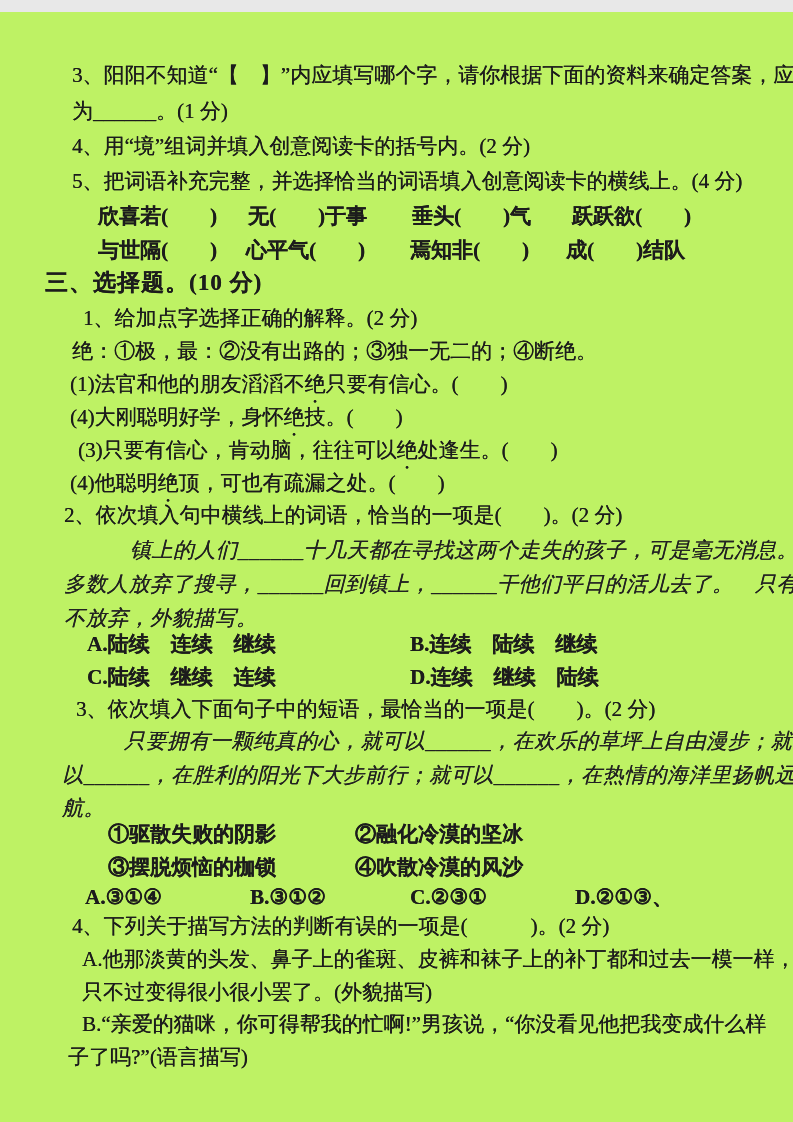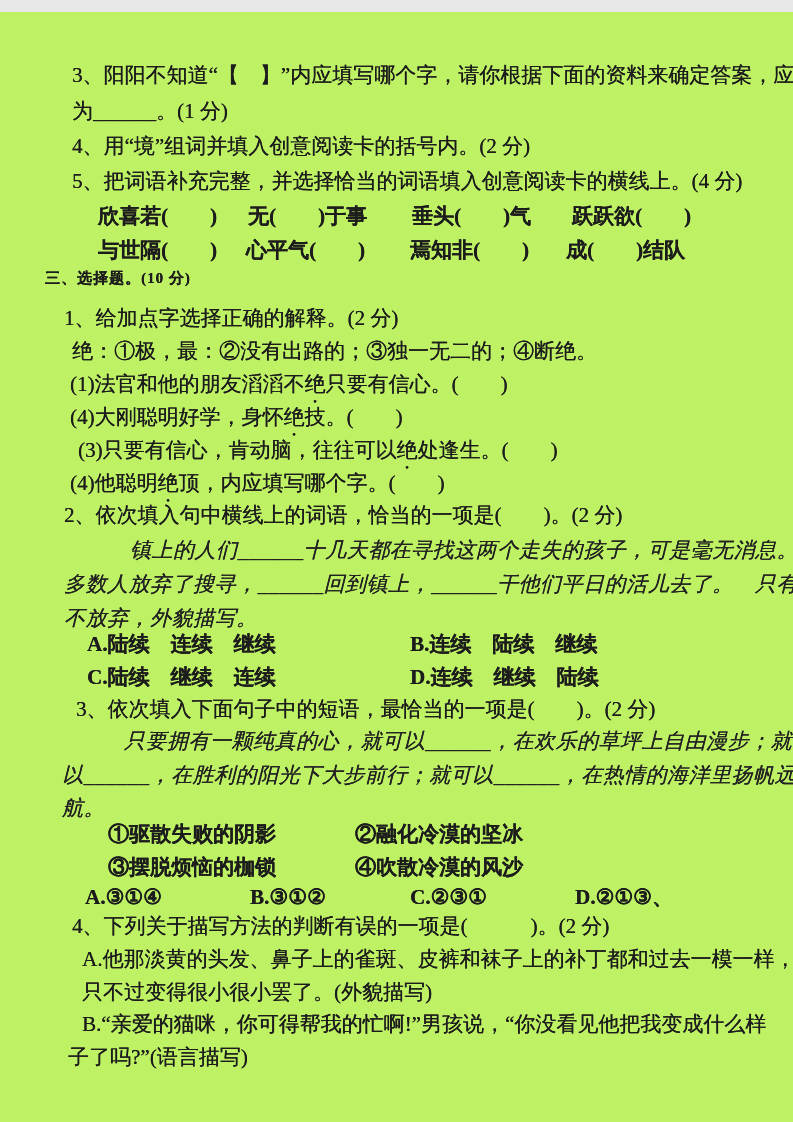--- a/index.html
+++ b/index.html
@@ -10,21 +10,21 @@
     background:#bef264;
     font-family:"Liberation Serif","DejaVu Serif",serif;
     color:#1c1c1c;
     font-size:21px;
     overflow:hidden;
     text-shadow:0.3px 0 0 currentColor;
   }
   .ln{position:absolute;left:0;width:100%;line-height:1.25;white-space:nowrap;}
   .ln .col{position:absolute;white-space:nowrap;font-weight:bold;}
   .indent{position:absolute;white-space:nowrap;}
-  .heading{font-weight:bold;font-size:15px;letter-spacing:1px;}
+  .heading{font-weight:bold;font-size:23px;letter-spacing:1px;}
   .kai{font-style:italic;letter-spacing:0.5px;color:#222;}
   .em{position:relative;}
   .em::after{
     content:"•";
     position:absolute;left:50%;transform:translateX(-50%);
     bottom:-11px;font-size:11px;font-style:normal;line-height:1;
   }
 </style>
 </head>
 <body>
@@ -55,37 +55,37 @@
     <span class="col" style="left:246px">心平气(　　)</span>
     <span class="col" style="left:410px">焉知非(　　)</span>
     <span class="col" style="left:566px">成(　　)结队</span>
   </div>
 
   <div class="ln">
       <span class="indent heading" style="left:45px;top:257px">三、选择题。(10 分)</span>
     </div>
 
   <div class="ln">
-      <span class="indent" style="left:64px;top:293px">1、给加点字选择正确的解释。(2 分)</span>
+      <span class="indent" style="left:83px;top:293px">1、给加点字选择正确的解释。(2 分)</span>
     </div>
   <div class="ln">
       <span class="indent" style="left:72px;top:326px">绝：①极，最：②没有出路的；③独一无二的；④断绝。</span>
     </div>
 
   <div class="ln">
       <span class="indent" style="left:70px;top:359px"><span>(1)法官和他的朋友滔滔不</span><span class="em">绝</span><span>只要有信心。(　　)</span></span>
     </div>
   <div class="ln">
       <span class="indent" style="left:70px;top:392px"><span>(4)大刚聪明好学，身怀</span><span class="em">绝</span><span>技。(　　)</span></span>
     </div>
   <div class="ln">
       <span class="indent" style="left:78px;top:425px"><span>(3)只要有信心，肯动脑，往往可以</span><span class="em">绝</span><span>处逢生。(　　)</span></span>
     </div>
   <div class="ln">
-      <span class="indent" style="left:70px;top:458px"><span>(4)他聪明</span><span class="em">绝</span><span>顶，内应填写哪个字。(　　)</span></span>
+      <span class="indent" style="left:70px;top:458px"><span>(4)他聪明</span><span class="em">绝</span><span>顶，可也有疏漏之处。(　　)</span></span>
     </div>
 
   <div class="ln">
       <span class="indent" style="left:64px;top:490px">2、依次填入句中横线上的词语，恰当的一项是(　　)。(2 分)</span>
     </div>
   <div class="ln">
       <span class="indent kai" style="left:130px;top:525px">镇上的人们______十几天都在寻找这两个走失的孩子，可是毫无消息。　大</span>
     </div>
   <div class="ln">
       <span class="indent kai" style="left:64px;top:559px">多数人放弃了搜寻，______回到镇上，______干他们平日的活儿去了。　只有他</span>

